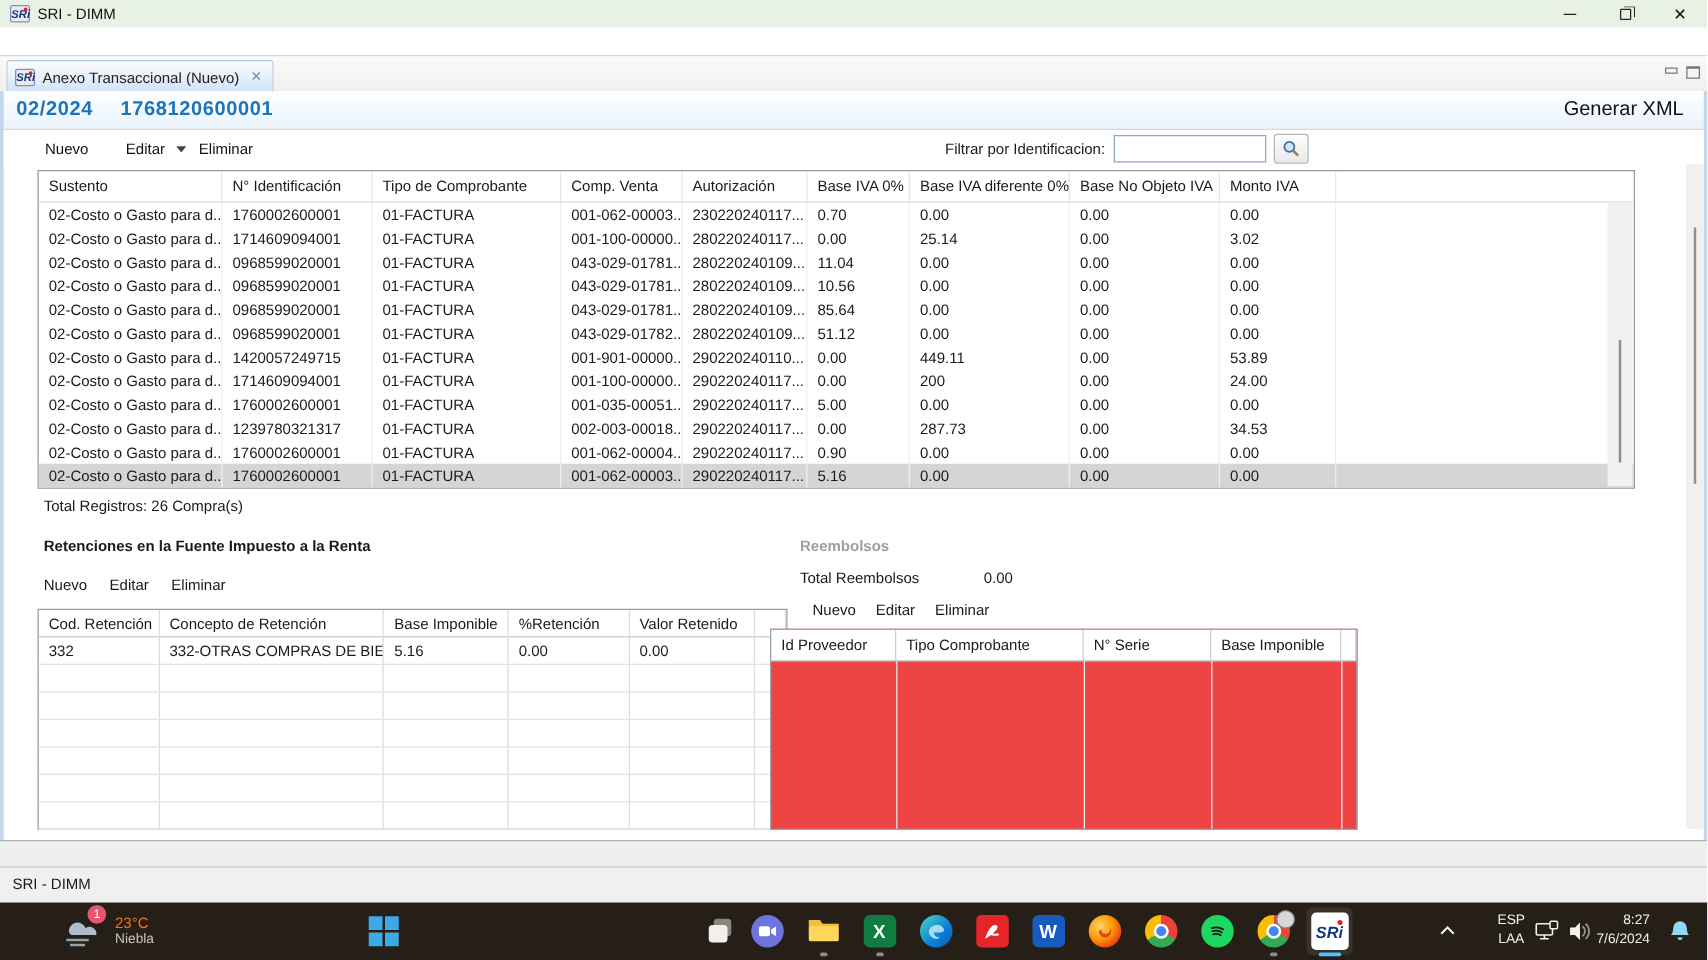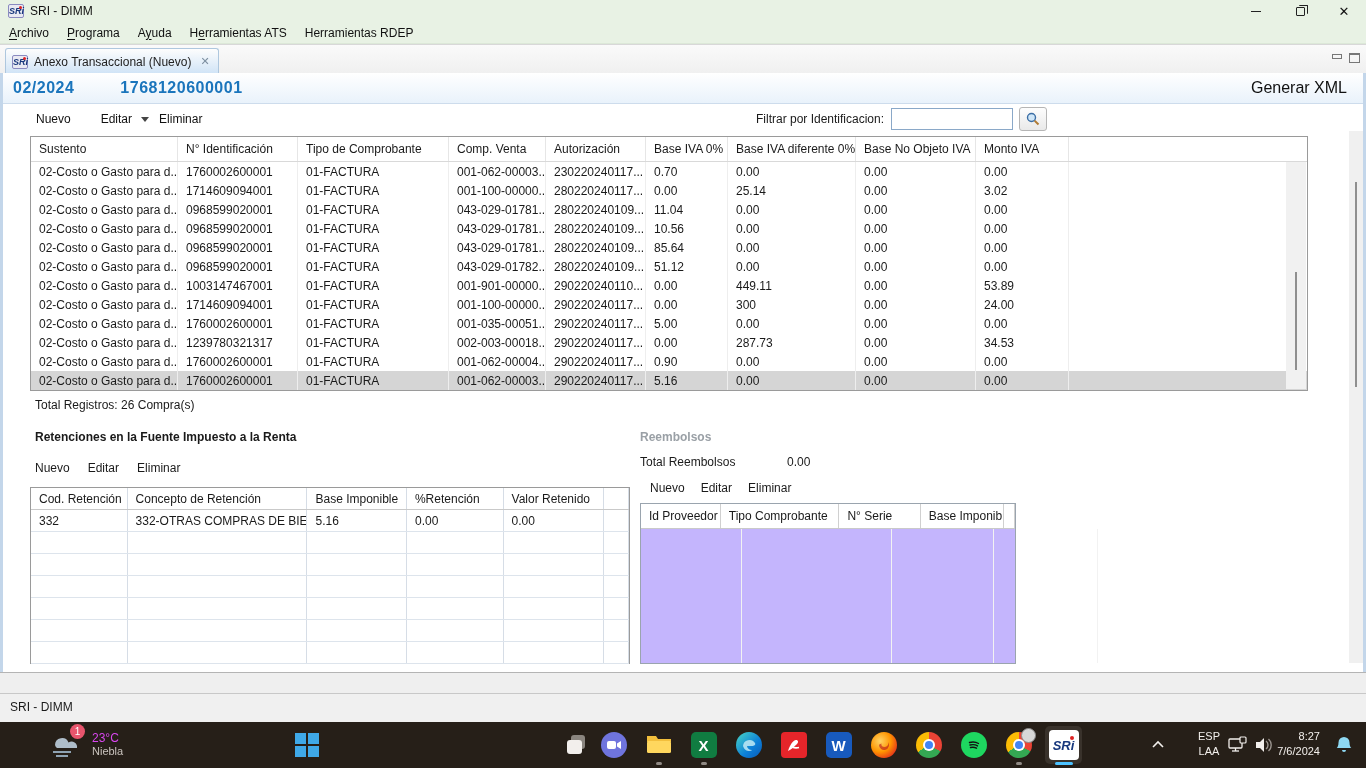--- a/index.html
+++ b/index.html
@@ -30,21 +30,21 @@
                 background:linear-gradient(#fdfdfd,#cfe3f6); border:1px solid #aec7de; border-bottom:none; border-radius:3px 3px 0 0; }
   .tab-label { color:#222; }
   .tab-close { color:#7c8ea0; font-size:11px; font-weight:bold; margin-left:3px; }
   .view-btns { position:absolute; right:6px; top:8px; display:flex; gap:7px; }
   .vb-min { width:11px; height:10px; position:relative; }
   .vb-min::after { content:""; position:absolute; left:1px; top:1px; width:8px; height:3px; border:1px solid #777; }
   .vb-max { width:11px; height:10px; border:1px solid #777; border-top:2px solid #777; }
 
   
   .view-header { position:absolute; top:73px; left:3px; right:3px; height:31px; background:linear-gradient(#ffffff,#e9f2fb);
-                 border-bottom:1px solid #cddcec; display:flex; align-items:center;gap:24px; }
+                 border-bottom:1px solid #cddcec; display:flex; align-items:center; }
   .vh-blue { color:#1b75bc; font-weight:bold; font-size:16px; letter-spacing:0.5px; }
   .vh-period { margin-left:10px; }
   .vh-ruc { margin-left:22px; }
   .vh-name { margin-left:20px; }
   .vh-genxml { margin-left:auto; margin-right:16px; font-size:16px; color:#111; font-weight:normal; }
 
   
   .edge-left  { position:absolute; left:0; top:73px; width:3px; height:619px; background:#c3d6ea; }
   .edge-right { position:absolute; right:0; top:73px; width:3px; height:619px; background:#c3d6ea; }
 
@@ -83,40 +83,40 @@
   .rt-head { display:flex; height:22px; border-bottom:1px solid #c9c9c9; }
   .rt-cell { padding:0 16px 0 8px; white-space:nowrap; overflow:hidden; border-right:1px solid #d6dde6; display:flex; align-items:center; }
   .rt-c0{width:98px}.rt-c1{width:183px}.rt-c2{width:101px}.rt-c3{width:98px}.rt-c4{width:102px}.rt-c5{width:14px}
   .rt-row { display:flex; height:22px; border-bottom:1px solid #dde4ec; }
 
   
   .reem-title { position:absolute; left:640px; top:430px; font-weight:bold; color:#9aa0a6; }
   .reem-total-label { position:absolute; left:640px; top:455px; }
   .reem-total-value { position:absolute; left:787px; top:455px; }
   .reem-toolbar { position:absolute; left:650px; top:481px; display:flex; gap:16px; }
-  .reem-table { position:absolute; left:640px; top:503px; width:376px; height:161px; border:1px solid #9aa4ae; background:#c4b5fd; }
+  .reem-table { position:absolute; left:616px; top:503px; width:470px; height:161px; border:1px solid #9aa4ae; background:#ef4444; }
   .bt-head { display:flex; height:25px; background:#fff; border-bottom:1px solid #c9c9c9; }
   .bt-cell { padding:0 0 0 8px; white-space:nowrap; overflow:hidden; border-right:1px solid #d0d0d0; display:flex; align-items:center; }
   .bt-c0{width:100px}.bt-c1{width:150px}.bt-c2{width:102px}.bt-c3{width:104px}.bt-c4{width:12px}
   .bt-colline { position:absolute; top:25px; bottom:0; width:1px; background:#f2f2f2; }
 
   
   .bottom-tabs { position:absolute; left:0; right:0; top:672px; height:21px; background:#efefef; border-top:1px solid #b4b4b4; padding-left:3px; display:flex; }
   .btab { padding:0 8px; line-height:19px; border-right:1px solid #b4b4b4; color:#111; background:#efefef;margin-top:26px; }
   .btab.active { background:#ffffff; border-left:1px solid #b4b4b4; }
 
   
   .statusbar { position:absolute; left:0; right:0; top:693px; height:29px; background:#f0f0f0; border-top:1px solid #c8c8c8; }
   .statusbar span { position:absolute; left:10px; top:6px; }
 
   
   .taskbar { position:absolute; left:0; right:0; top:722px; height:46px; background:#261f18; color:#e8e4df; }
   .weather { position:absolute; left:46px; top:5px; display:flex; align-items:center; gap:8px; }
   .weather .badge { position:absolute; left:24px; top:-3px; width:15px; height:15px; background:#e8556d; border-radius:50%; color:#fff; font-size:10px; line-height:15px; text-align:center; }
-  .weather .temp { font-size:12px; color:#d946ef; }
+  .weather .temp { font-size:12px; color:#f97316; }
   .weather .cond { font-size:11px; color:#c9c3bd; }
   .start-btn { position:absolute; left:295px; top:11px; width:24px; height:24px; display:grid; grid-template-columns:11px 11px; grid-template-rows:11px 11px; gap:2px; }
   .start-btn div { background:#3fa9e8; }
   .search-pill { position:absolute; left:336px; top:7px; width:216px; height:32px; background:#3a332c; border:1px solid #57504a; border-radius:16px; display:flex; align-items:center; }
   .search-pill .q { margin-left:14px; }
   .search-pill .ph { margin-left:10px; color:#d3cdc7; font-size:13px; }
   .search-pill .whales { margin-left:auto; margin-right:14px; }
   .taskview { position:absolute; left:565px; top:11px; width:24px; height:24px; }
   .tv-back { position:absolute; left:6px; top:2px; width:14px; height:14px; background:#8a857f; border-radius:3px; }
   .tv-front { position:absolute; left:2px; top:7px; width:15px; height:14px; background:#f2efec; border-radius:3px; }
@@ -153,27 +153,20 @@
         </div>
       <div class="win-btn">
           <span class="glyph-restore"></span>
         </div>
       <div class="win-btn">
           <span class="glyph-close">✕</span>
         </div>
     </div>
   </div>
 
-  <div class="menubar">
-      <span class="menu-item"><u>A</u>rchivo</span>
-      <span class="menu-item"><u>P</u>rograma</span>
-      <span class="menu-item">A<u>y</u>uda</span>
-      <span class="menu-item">H<u>e</u>rramientas ATS</span>
-      <span class="menu-item">Herramientas RDEP</span>
-    </div>
 
   <div class="tabstrip">
     <div class="editor-tab">
       <div class="sri-mini" style="margin:0">SRi</div>
       <span class="tab-label">Anexo Transaccional (Nuevo)</span>
       <span class="tab-close">✕</span>
     </div>
     <div class="view-btns">
       <div class="vb-min"></div>
       <div class="vb-max"></div>
@@ -278,37 +271,37 @@
           <div class="mt-cell mt-c2">01-FACTURA</div>
           <div class="mt-cell mt-c3">043-029-01782...</div>
           <div class="mt-cell mt-c4">280220240109...</div>
           <div class="mt-cell mt-c5">51.12</div>
           <div class="mt-cell mt-c6">0.00</div>
           <div class="mt-cell mt-c7">0.00</div>
           <div class="mt-cell mt-c8">0.00</div>
         </div>
         <div class="mt-row">
           <div class="mt-cell mt-c0">02-Costo o Gasto para d...</div>
-          <div class="mt-cell mt-c1">1003147467001</div>
+          <div class="mt-cell mt-c1">1420057249715</div>
           <div class="mt-cell mt-c2">01-FACTURA</div>
           <div class="mt-cell mt-c3">001-901-00000...</div>
           <div class="mt-cell mt-c4">290220240110...</div>
           <div class="mt-cell mt-c5">0.00</div>
           <div class="mt-cell mt-c6">449.11</div>
           <div class="mt-cell mt-c7">0.00</div>
           <div class="mt-cell mt-c8">53.89</div>
         </div>
         <div class="mt-row">
           <div class="mt-cell mt-c0">02-Costo o Gasto para d...</div>
           <div class="mt-cell mt-c1">1714609094001</div>
           <div class="mt-cell mt-c2">01-FACTURA</div>
           <div class="mt-cell mt-c3">001-100-00000...</div>
           <div class="mt-cell mt-c4">290220240117...</div>
           <div class="mt-cell mt-c5">0.00</div>
-          <div class="mt-cell mt-c6">300</div>
+          <div class="mt-cell mt-c6">200</div>
           <div class="mt-cell mt-c7">0.00</div>
           <div class="mt-cell mt-c8">24.00</div>
         </div>
         <div class="mt-row">
           <div class="mt-cell mt-c0">02-Costo o Gasto para d...</div>
           <div class="mt-cell mt-c1">1760002600001</div>
           <div class="mt-cell mt-c2">01-FACTURA</div>
           <div class="mt-cell mt-c3">001-035-00051...</div>
           <div class="mt-cell mt-c4">290220240117...</div>
           <div class="mt-cell mt-c5">5.00</div>

